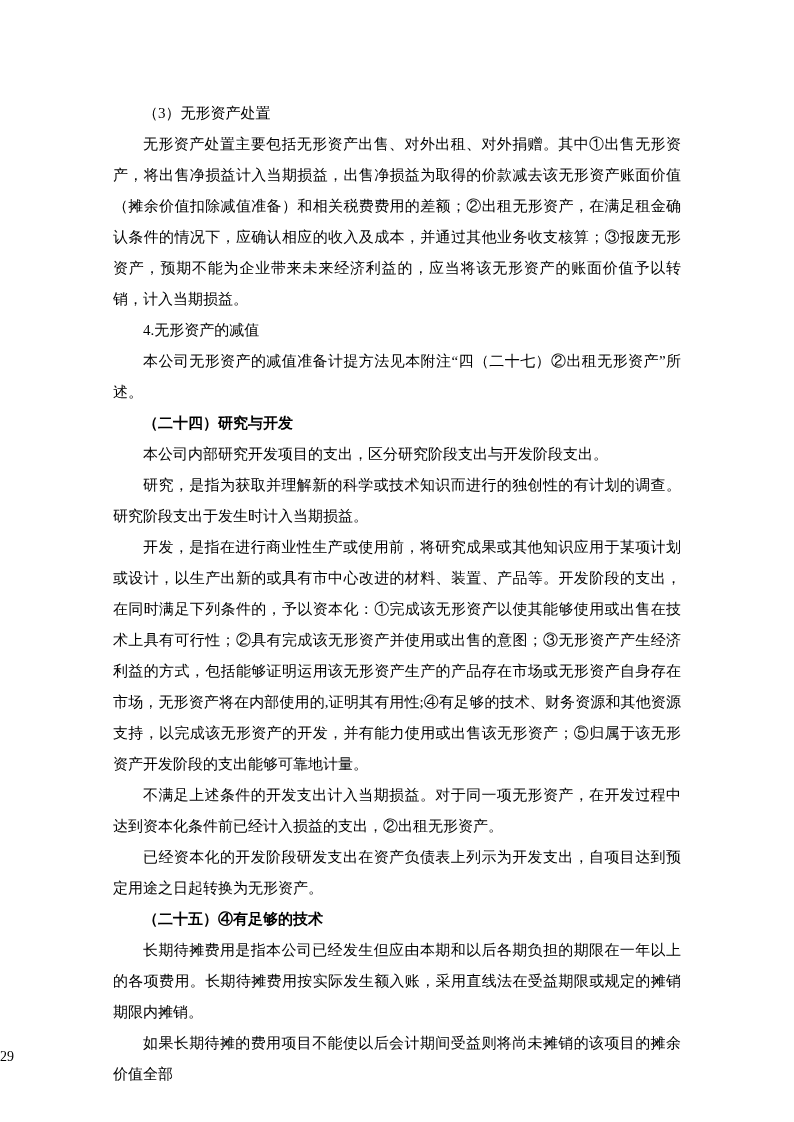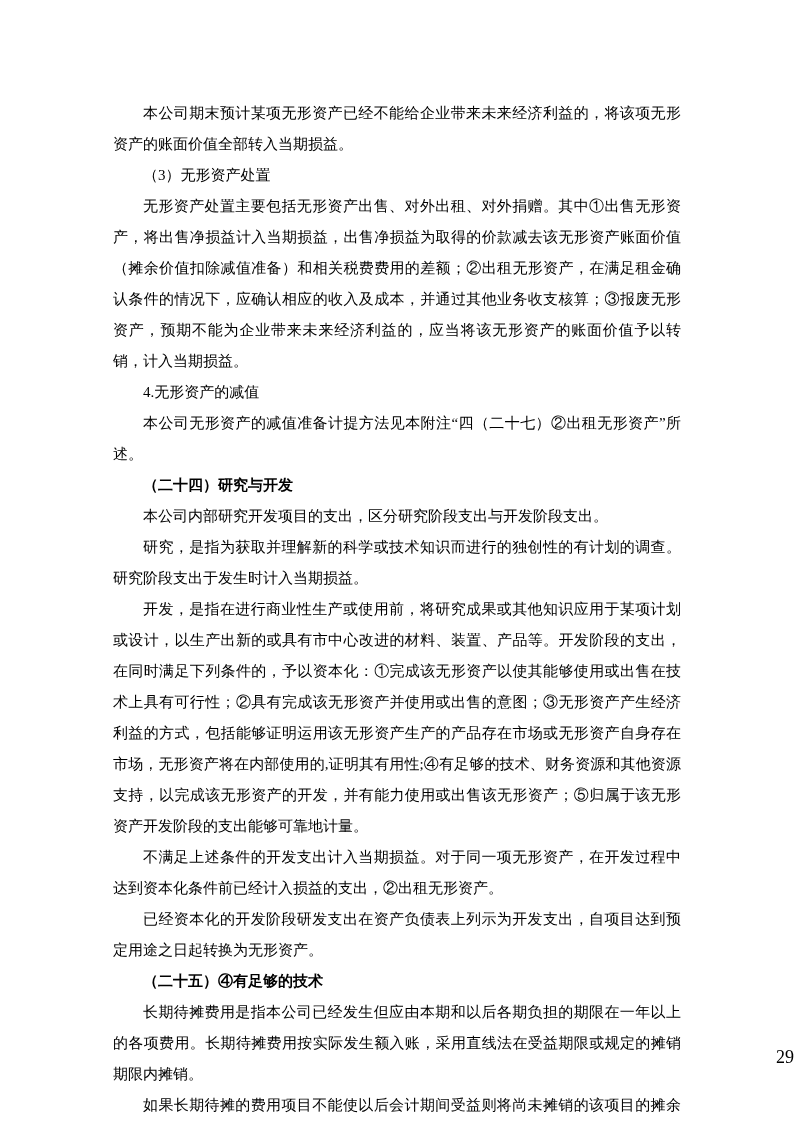--- a/index.html
+++ b/index.html
@@ -31,31 +31,30 @@
     word-break: break-all;
   }
   .content p.heading {
     font-weight: bold;
   }
   .footer {
     position: absolute;
     bottom: 56px;
     left: 0;
     width: 100%;
-    text-align: right;
-    font-size: 18px;
+    text-align: left;
+    font-size: 14px;
     line-height: 18px;
   }
 </style>
 </head>
 <body>
 
 <div class="page">
   <div class="content">
-    <p class="body">本公司期末预计某项无形资产已经不能给企业带来未来经济利益的，将该项无形资产的账面价值全部转入当期损益。</p>
     <p class="body">（3）无形资产处置</p>
     <p class="body">无形资产处置主要包括无形资产出售、对外出租、对外捐赠。其中①出售无形资产，将出售净损益计入当期损益，出售净损益为取得的价款减去该无形资产账面价值（摊余价值扣除减值准备）和相关税费费用的差额；②出租无形资产，在满足租金确认条件的情况下，应确认相应的收入及成本，并通过其他业务收支核算；③报废无形资产，预期不能为企业带来未来经济利益的，应当将该无形资产的账面价值予以转销，计入当期损益。</p>
     <p class="body">4.无形资产的减值</p>
     <p class="body">本公司无形资产的减值准备计提方法见本附注“四（二十七）②出租无形资产”所述。</p>
     <p class="heading">（二十四）研究与开发</p>
     <p class="body">本公司内部研究开发项目的支出，区分研究阶段支出与开发阶段支出。</p>
     <p class="body">研究，是指为获取并理解新的科学或技术知识而进行的独创性的有计划的调查。研究阶段支出于发生时计入当期损益。</p>
     <p class="body">开发，是指在进行商业性生产或使用前，将研究成果或其他知识应用于某项计划或设计，以生产出新的或具有市中心改进的材料、装置、产品等。开发阶段的支出，在同时满足下列条件的，予以资本化：①完成该无形资产以使其能够使用或出售在技术上具有可行性；②具有完成该无形资产并使用或出售的意图；③无形资产产生经济利益的方式，包括能够证明运用该无形资产生产的产品存在市场或无形资产自身存在市场，无形资产将在内部使用的,证明其有用性;④有足够的技术、财务资源和其他资源支持，以完成该无形资产的开发，并有能力使用或出售该无形资产；⑤归属于该无形资产开发阶段的支出能够可靠地计量。</p>
     <p class="body">不满足上述条件的开发支出计入当期损益。对于同一项无形资产，在开发过程中达到资本化条件前已经计入损益的支出，②出租无形资产。</p>
     <p class="body">已经资本化的开发阶段研发支出在资产负债表上列示为开发支出，自项目达到预定用途之日起转换为无形资产。</p>

